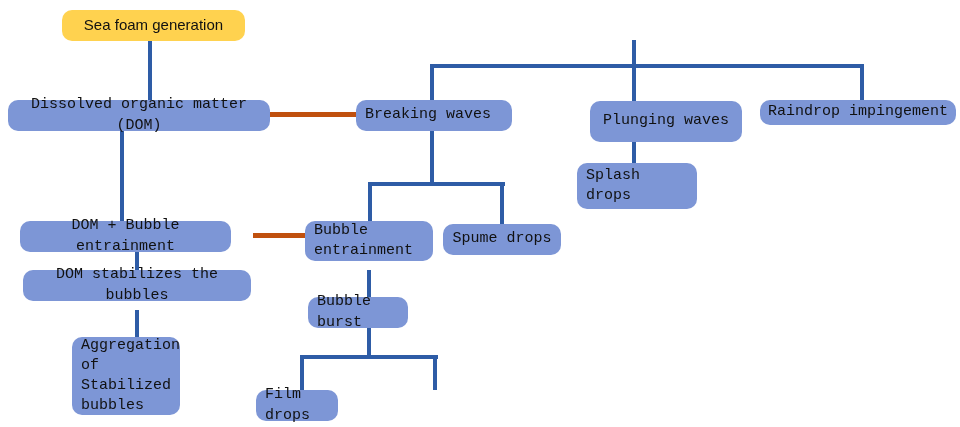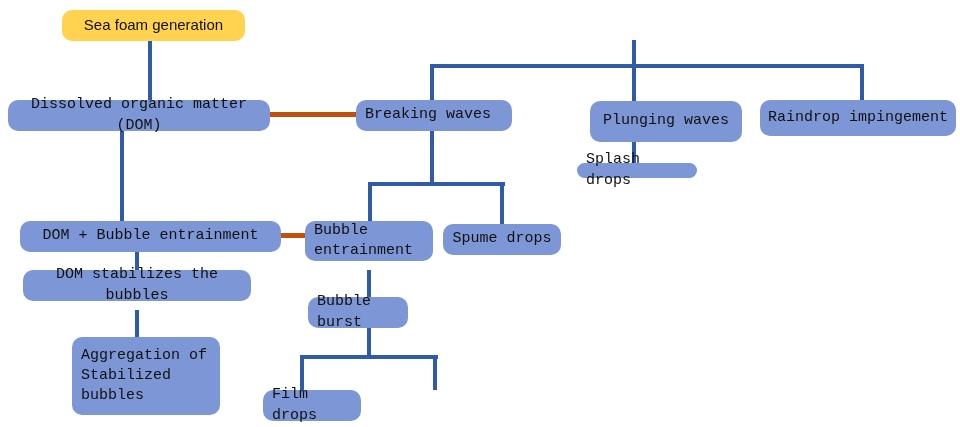--- a/index.html
+++ b/index.html
@@ -59,30 +59,30 @@
   <div class="line blue" style="left:433px;top:355px;width:4px;height:35px"></div>
 
   <div class="line orange" style="left:270px;top:112px;width:86px;height:5px"></div>
   <div class="line orange" style="left:253px;top:233px;width:52px;height:5px"></div>
 
   <div class="node yellow center" style="left:62px;top:10px;width:183px;height:31px">Sea foam generation</div>
 
   <div class="node blue center" style="left:8px;top:100px;width:262px;height:31px">Dissolved organic matter (DOM)</div>
   <div class="node blue left" style="left:356px;top:100px;width:156px;height:31px">Breaking waves</div>
   <div class="node blue center" style="left:590px;top:101px;width:152px;height:41px">Plunging waves</div>
-  <div class="node blue center" style="left:760px;top:100px;width:196px;height:36px">Raindrop impingement</div>
+  <div class="node blue center" style="left:760px;top:100px;width:196px;height:25px">Raindrop impingement</div>
 
-  <div class="node blue left" style="left:577px;top:163px;width:120px;height:15px">Splash drops</div>
+  <div class="node blue left" style="left:577px;top:163px;width:120px;height:46px">Splash drops</div>
 
-  <div class="node blue center" style="left:20px;top:221px;width:261px;height:31px">DOM + Bubble entrainment</div>
+  <div class="node blue center" style="left:20px;top:221px;width:211px;height:31px">DOM + Bubble entrainment</div>
   <div class="node blue left" style="left:305px;top:221px;width:128px;height:40px">Bubble
 entrainment</div>
   <div class="node blue center" style="left:443px;top:224px;width:118px;height:31px">Spume drops</div>
 
   <div class="node blue center" style="left:23px;top:270px;width:228px;height:31px">DOM stabilizes the bubbles</div>
   <div class="node blue left" style="left:308px;top:297px;width:100px;height:31px">Bubble burst</div>
 
-  <div class="node blue left" style="left:72px;top:337px;width:148px;height:78px">Aggregation of
+  <div class="node blue left" style="left:72px;top:337px;width:108px;height:78px">Aggregation of
 Stabilized
 bubbles</div>
-  <div class="node blue left" style="left:263px;top:390px;width:98px;height:31px">Film drops</div>
+  <div class="node blue left" style="left:256px;top:390px;width:82px;height:31px">Film drops</div>
 
 </div>
 
 </body></html>

